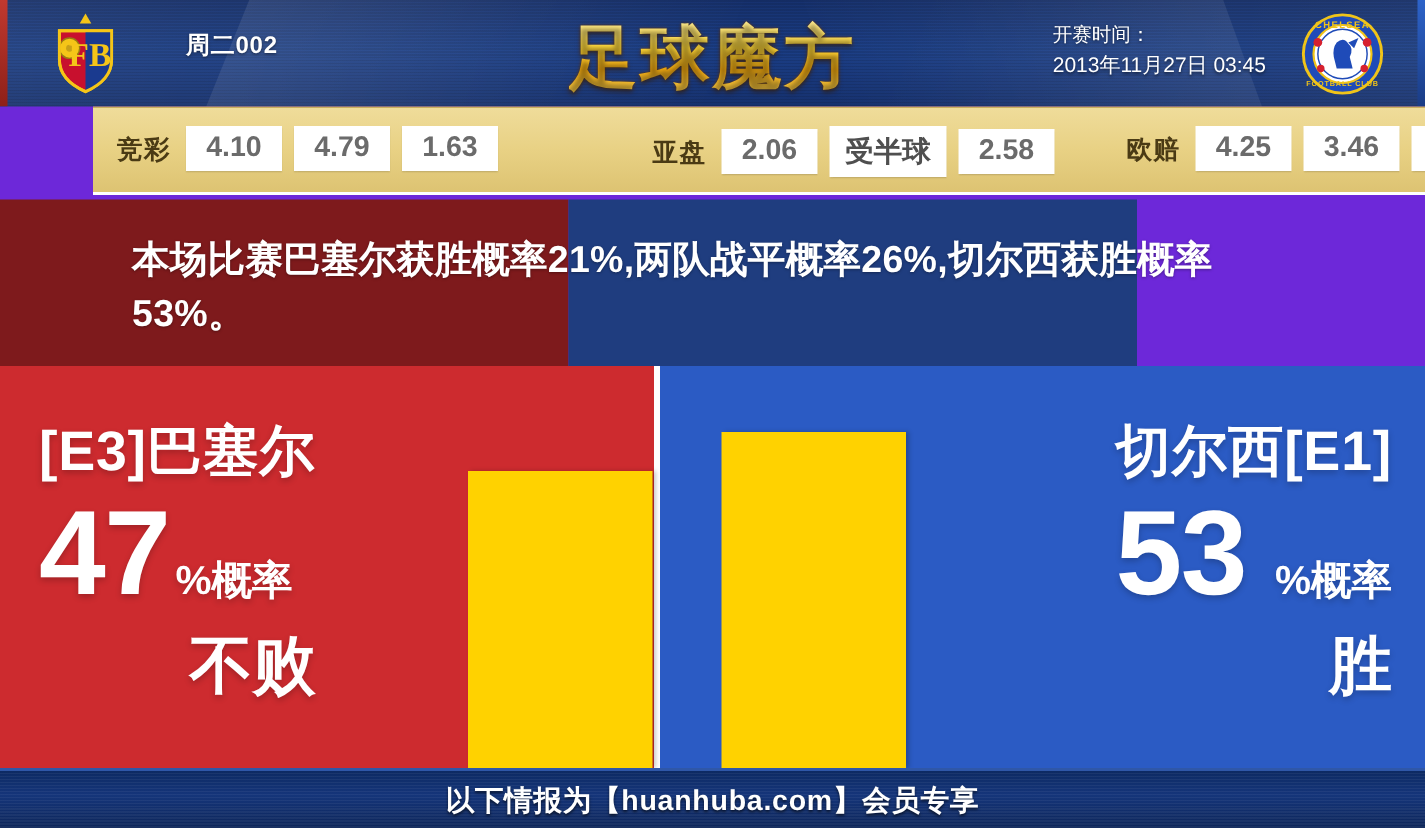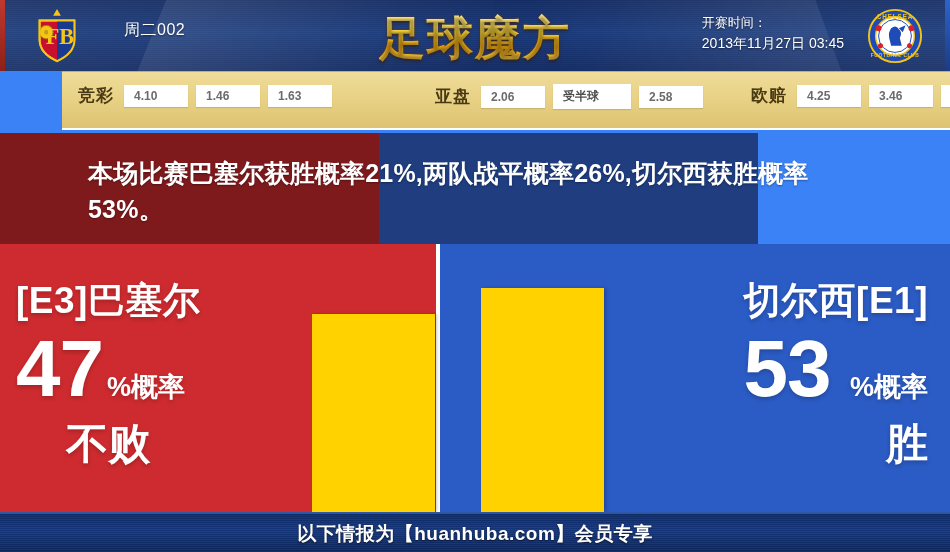--- a/index.html
+++ b/index.html
@@ -8,21 +8,21 @@
     background: #ffffff;
   }
   body {
     font-family: "Liberation Sans", "DejaVu Sans", sans-serif;
   }
   #app {
     position: relative;
     width: 950px;
     height: 552px;
     overflow: hidden;
-    background: #3b82f6;
+    background: #6d28d9;
   }
 
   
   .header {
     position: absolute;
     left: 0; top: 0;
     width: 950px; height: 71px;
     background:
       linear-gradient(115deg, rgba(255,255,255,0.07) 0%, rgba(255,255,255,0.0) 42%),
       linear-gradient(295deg, rgba(255,255,255,0.06) 0%, rgba(255,255,255,0.0) 38%),
@@ -65,21 +65,21 @@
     width: 58px; height: 58px;
   }
   .crest-left { left: 28px; }
   .crest-right { right: 26px; }
 
   .match-no {
     position: absolute;
     left: 124px; top: 20px;
     color: #ffffff;
     font-size: 16px;
-    font-weight: normal;
+    font-weight: bold;
     letter-spacing: 0.5px;
     text-shadow: 0 1px 2px rgba(0,0,0,0.5);
   }
 
   .brand {
     position: absolute;
     left: 0; right: 0; top: 8px;
     text-align: center;
     pointer-events: none;
   }
@@ -130,24 +130,25 @@
   .odds-label {
     color: #4a3a14;
     font-size: 17px;
     font-weight: bold;
     letter-spacing: 1px;
     margin-right: 2px;
   }
   .odds-cell {
     background: #ffffff;
     color: #6b6b6b;
-    font-size: 12px;
+    font-size: 19px;
     font-weight: bold;
     padding: 4px 10px;
     min-width: 44px;
+    text-align: center;
     box-shadow: 0 1px 1px rgba(0,0,0,0.12);
   }
   .odds-cell.wide { min-width: 58px; color: #4f4f4f; }
 
   
   .summary {
     position: absolute;
     left: 0; top: 133px;
     width: 758px; height: 111px;
     display: flex;
@@ -193,21 +194,21 @@
     background: #2b5bc4;
     position: relative;
   }
 
   .team-block {
     position: absolute;
     top: 38px;
     color: #ffffff;
     text-shadow: 0 2px 4px rgba(0,0,0,0.22);
   }
-  .team-block.left  { left: 16px;  text-align: center; }
+  .team-block.left  { left: 26px;  text-align: right; }
   .team-block.right { right: 22px; text-align: right; }
 
   .team-name {
     font-size: 37px;
     font-weight: bold;
     line-height: 1;
     letter-spacing: 0.5px;
     white-space: nowrap;
   }
   .prob-row {
@@ -320,21 +321,21 @@
       <text x="30" y="12" font-family="Liberation Sans, sans-serif" font-size="6.5" font-weight="bold" fill="#f0c419" text-anchor="middle" letter-spacing="1">CHELSEA</text>
       <text x="30" y="52" font-family="Liberation Sans, sans-serif" font-size="5" font-weight="bold" fill="#f0c419" text-anchor="middle" letter-spacing="0.6">FOOTBALL CLUB</text>
     </svg>
   </div>
 
   <div class="odds-bar">
 
     <div class="odds-group odds-g1">
       <span class="odds-label">竞彩</span>
       <span class="odds-cell">4.10</span>
-      <span class="odds-cell">1.46</span>
+      <span class="odds-cell">4.79</span>
       <span class="odds-cell">1.63</span>
     </div>
 
     <div class="odds-group odds-g2">
       <span class="odds-label">亚盘</span>
       <span class="odds-cell">2.06</span>
       <span class="odds-cell wide">受半球</span>
       <span class="odds-cell">2.58</span>
     </div>
 

